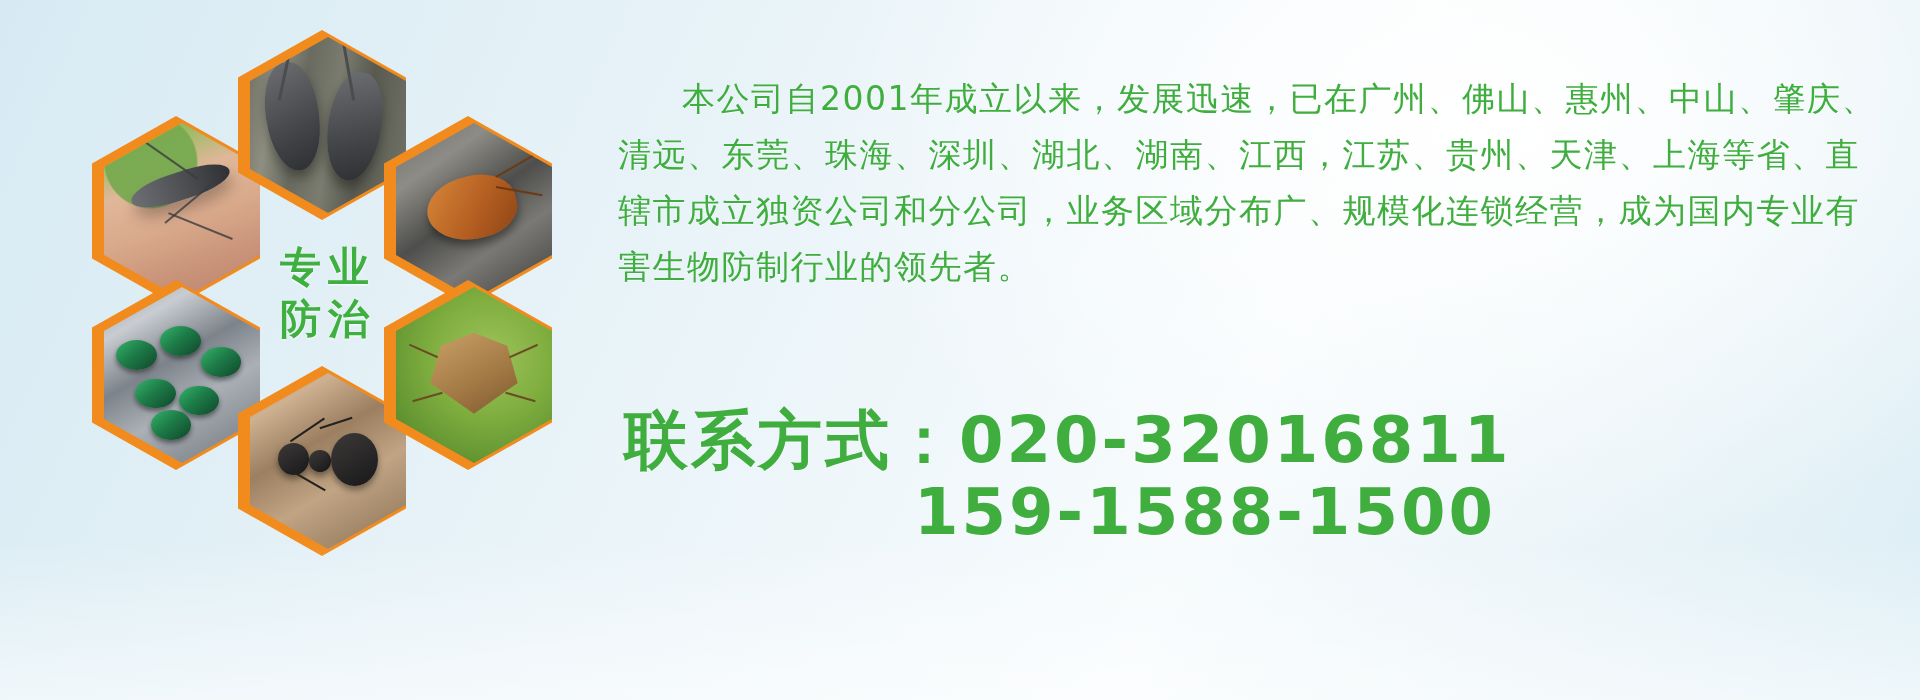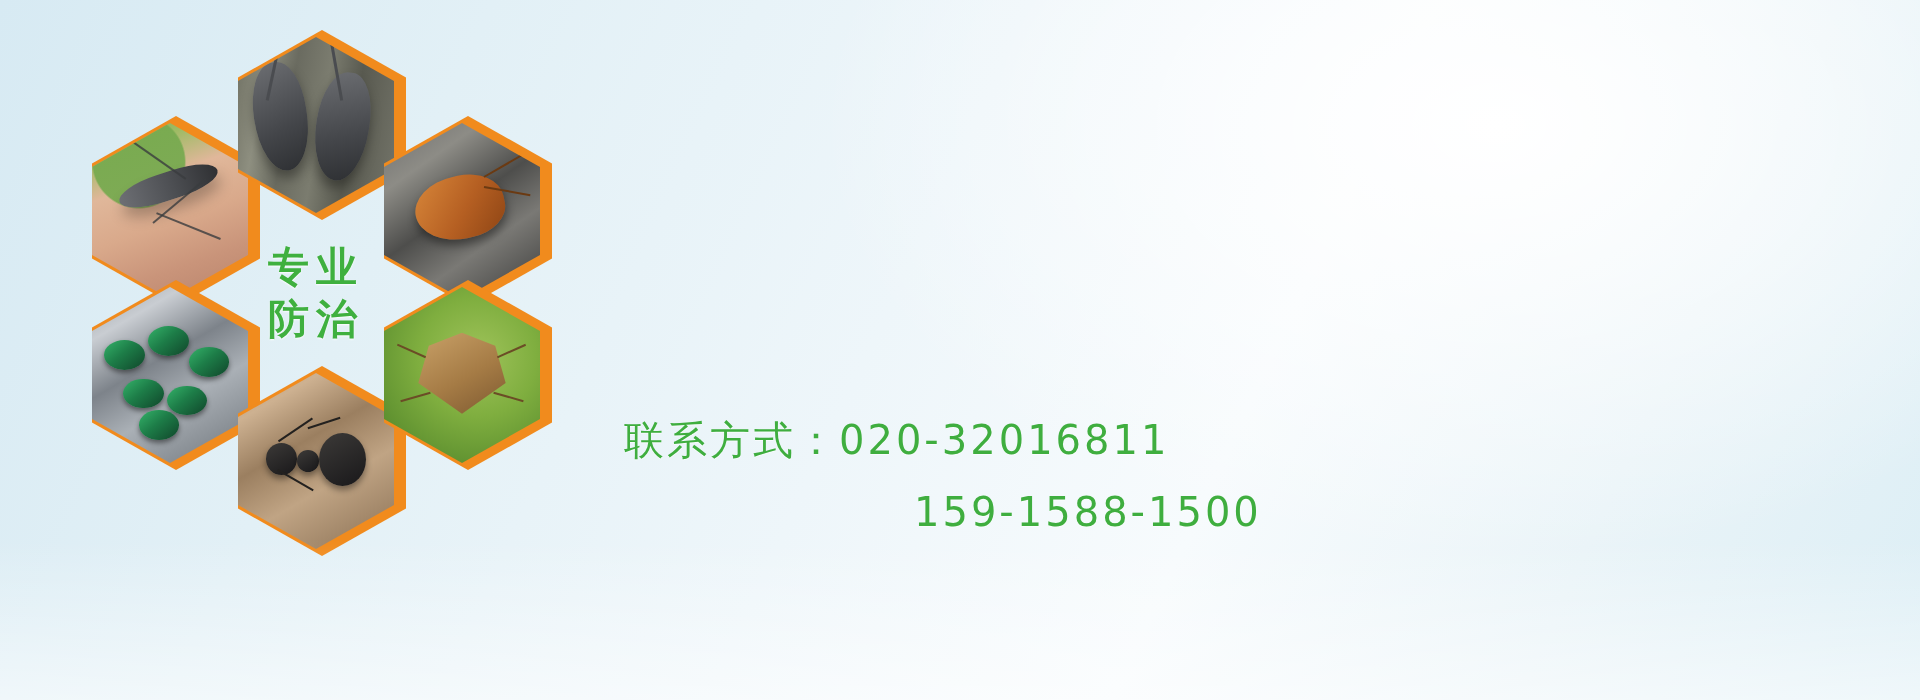--- a/index.html
+++ b/index.html
@@ -24,21 +24,21 @@
 
   
   .comb{
     position:absolute;left:92px;top:8px;width:520px;height:560px;
   }
   .hex{
     position:absolute;width:168px;height:190px;
     -webkit-clip-path:polygon(50% 0%,100% 25%,100% 75%,50% 100%,0% 75%,0% 25%);
     clip-path:polygon(50% 0%,100% 25%,100% 75%,50% 100%,0% 75%,0% 25%);
     background:#f18b1d;
-    display:flex;align-items:center;justify-content:flex-start;
+    display:flex;align-items:center;justify-content:flex-end;
   }
   .hex .inner{
     width:156px;height:176px;
     -webkit-clip-path:polygon(50% 0%,100% 25%,100% 75%,50% 100%,0% 75%,0% 25%);
     clip-path:polygon(50% 0%,100% 25%,100% 75%,50% 100%,0% 75%,0% 25%);
     overflow:hidden;position:relative;
     display:flex;align-items:center;justify-content:center;
   }
   
   .h-mosquito {left:0px;   top:108px;}
@@ -140,21 +140,21 @@
     letter-spacing:1.5px;text-indent:64px;
     font-family:"DejaVu Sans","Liberation Sans",sans-serif;
     text-shadow:0 1px 0 rgba(255,255,255,.6);
   }
   .contact{
     position:absolute;left:624px;top:404px;width:1280px;
     color:#3fae3f;
     font-family:"DejaVu Sans","Liberation Sans",sans-serif;
   }
   .tel-line{
-    font-size:40px;line-height:72px;letter-spacing:3px;font-weight:400;
+    font-size:64px;line-height:72px;letter-spacing:3px;font-weight:700;
     text-shadow:0 1px 0 rgba(255,255,255,.6);
   }
   .tel-line.second{padding-left:290px;}
 </style>
 </head>
 <body>
 
 <div id="banner">
 
   <div class="comb">
@@ -231,20 +231,23 @@
 
     <div class="hex h-center">
       <div class="inner">
         <div class="combtext">专业</div>
         <div class="combtext">防治</div>
       </div>
     </div>
 
   </div>
 
+  <div class="copy">
+    <p class="para">本公司自2001年成立以来，发展迅速，已在广州、佛山、惠州、中山、肇庆、清远、东莞、珠海、深圳、湖北、湖南、江西，江苏、贵州、天津、上海等省、直辖市成立独资公司和分公司，业务区域分布广、规模化连锁经营，成为国内专业有害生物防制行业的领先者。</p>
+  </div>
 
   <div class="contact">
     <div class="tel-line">
       <span>联系方式：</span><span>020-32016811</span>
     </div>
     <div class="tel-line second">
       <span>159-1588-1500</span>
     </div>
   </div>
 

